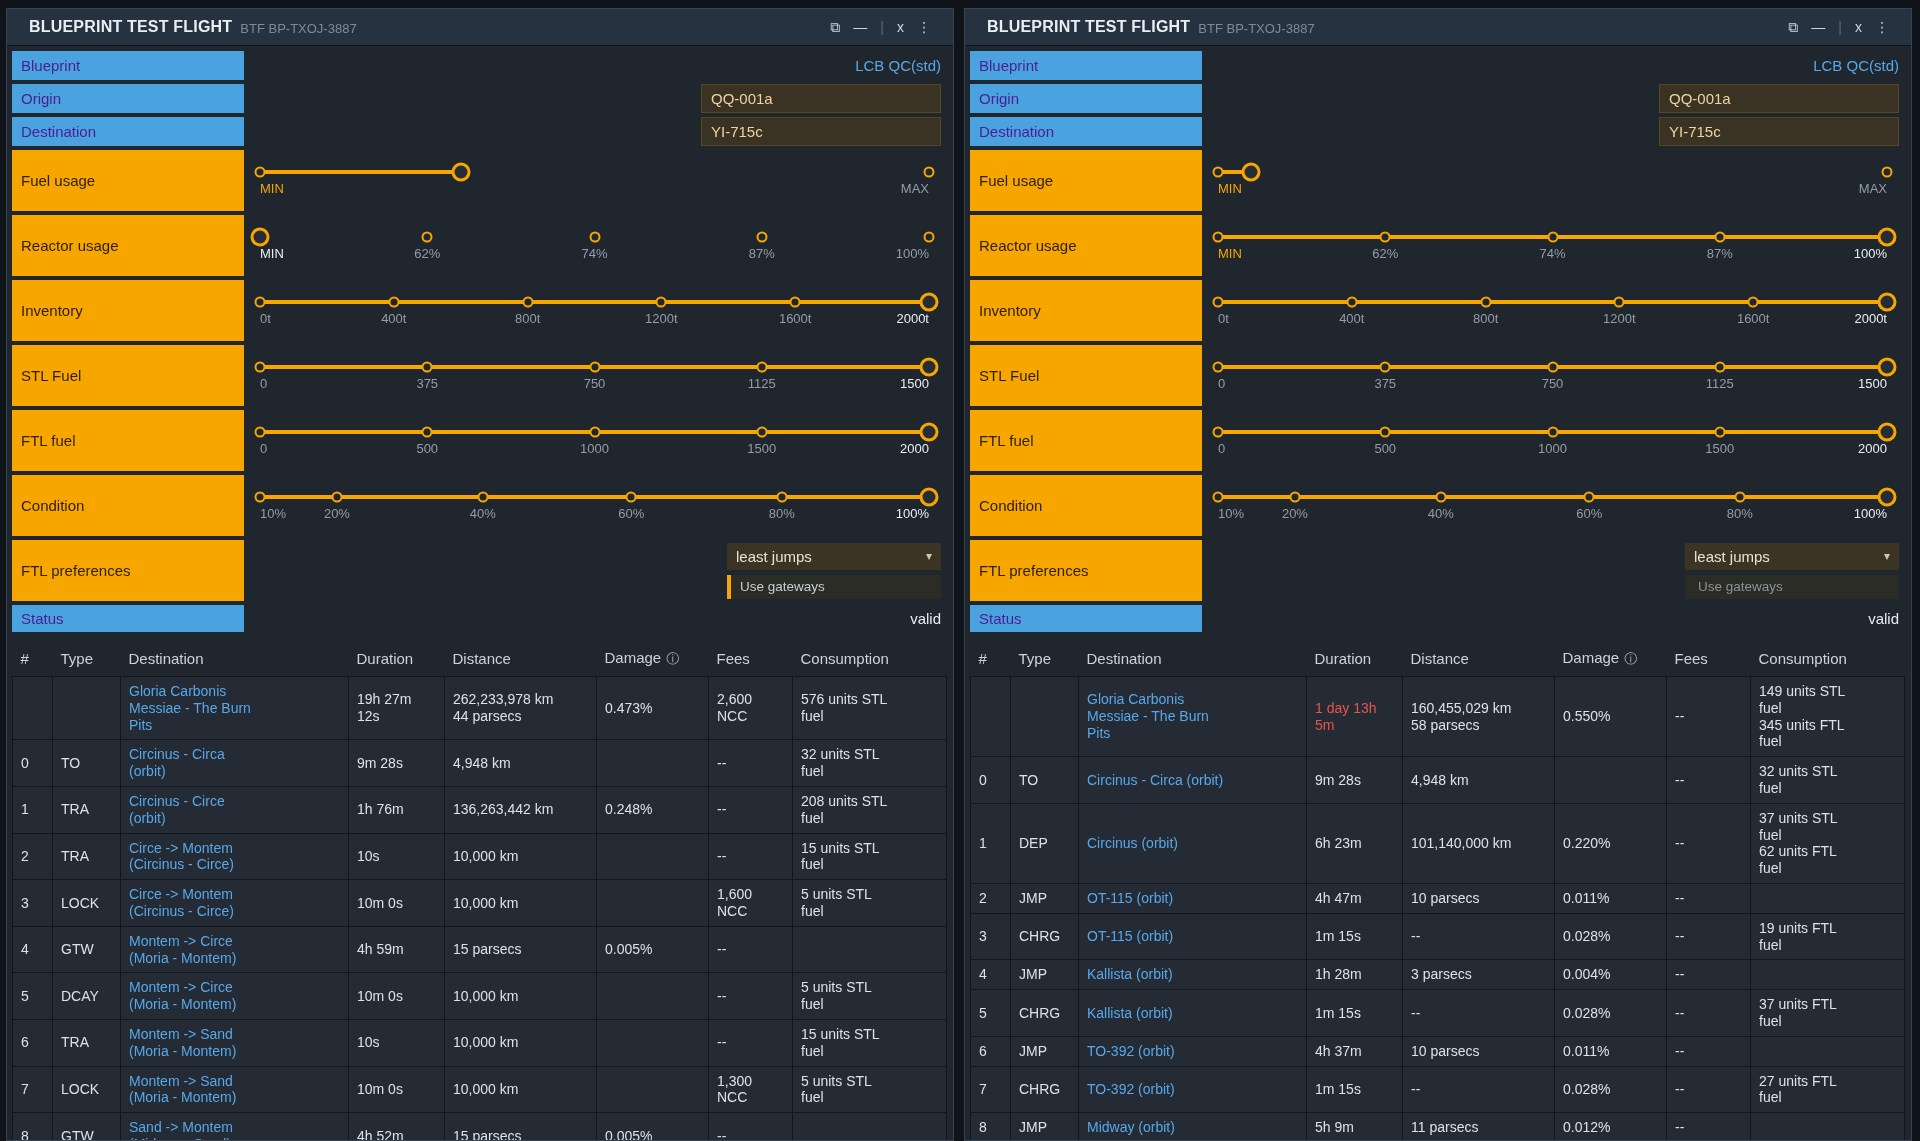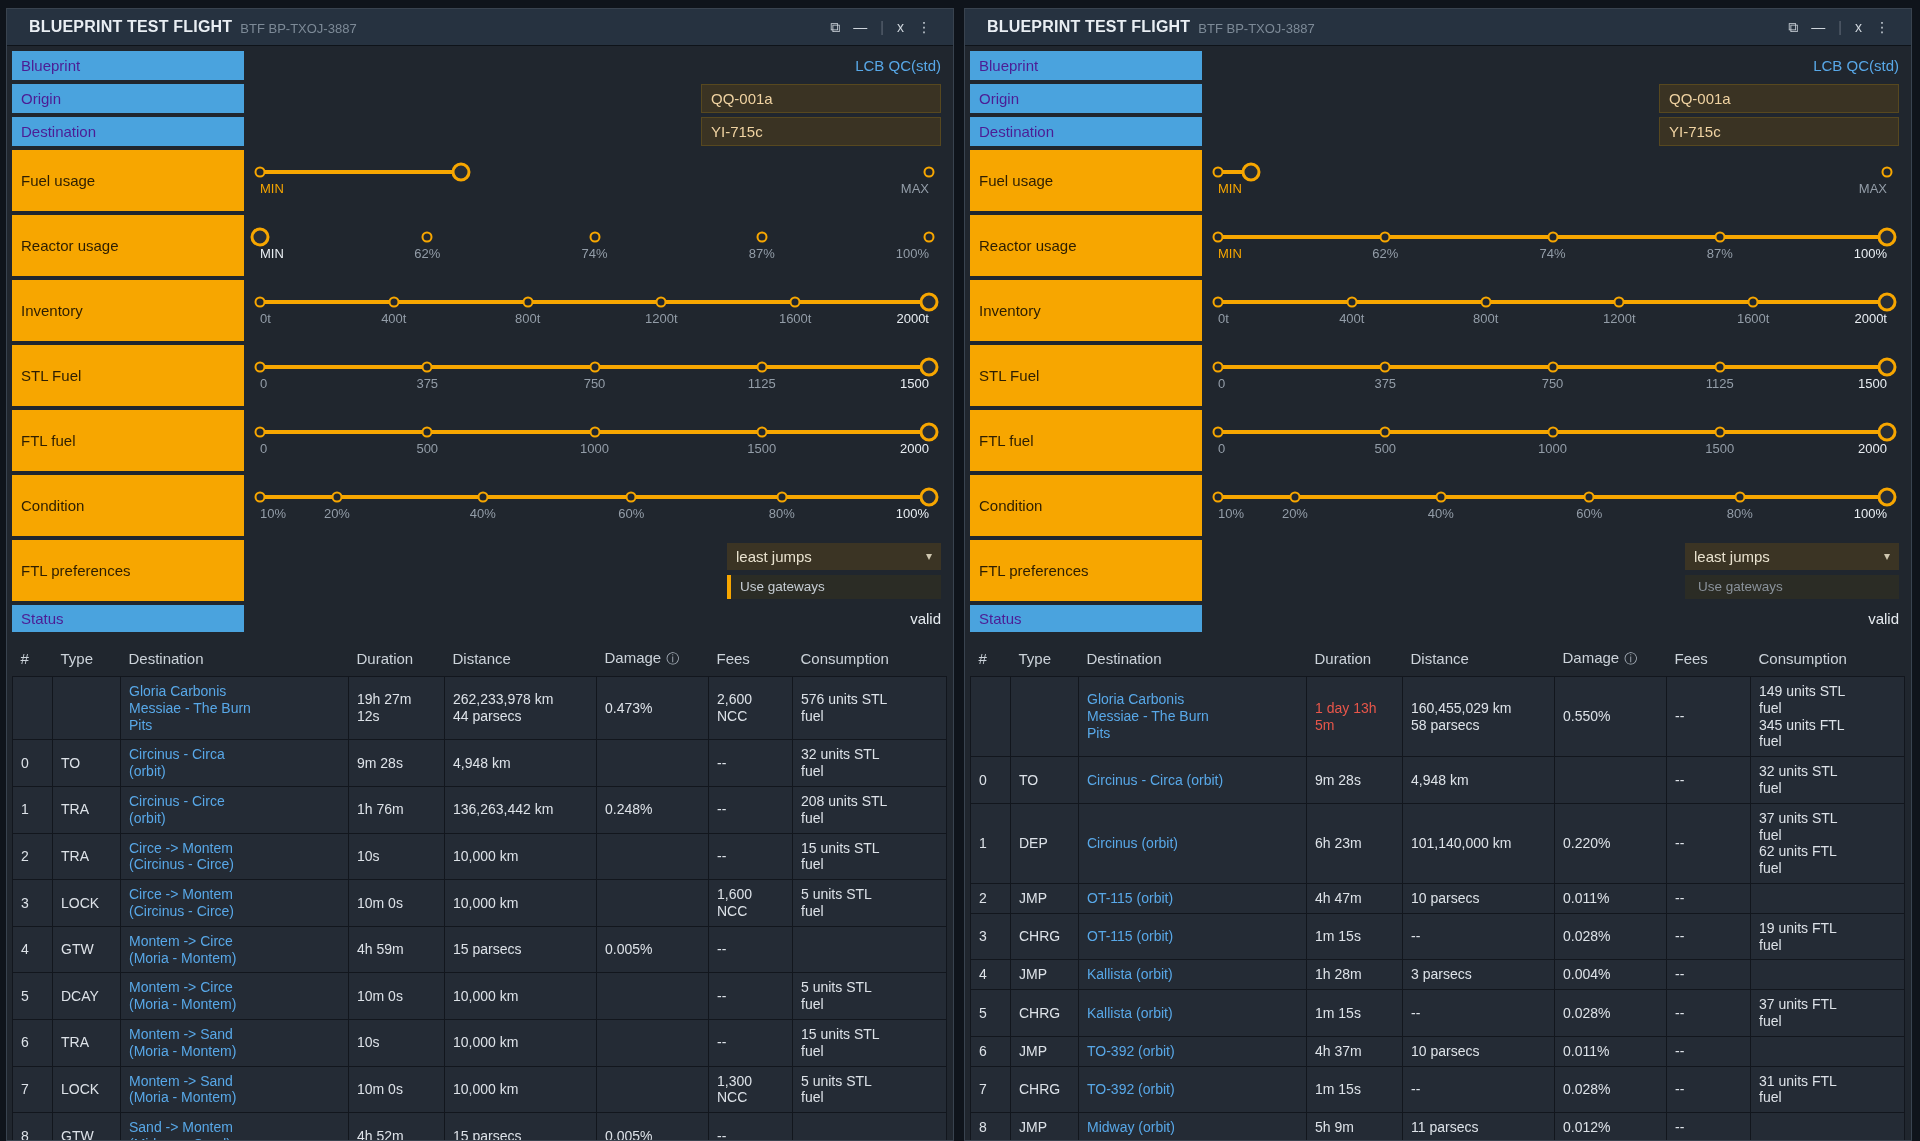--- a/index.html
+++ b/index.html
@@ -653,21 +653,21 @@
               <td></td>
             </tr>
             <tr>
               <td>7</td>
               <td>CHRG</td>
               <td class="link">TO-392 (orbit)</td>
               <td>1m 15s</td>
               <td>--</td>
               <td>0.028%</td>
               <td>--</td>
-              <td>31 units FTL
+              <td>27 units FTL
 fuel</td>
             </tr>
             <tr>
               <td>8</td>
               <td>JMP</td>
               <td class="link">Midway (orbit)</td>
               <td>5h 9m</td>
               <td>11 parsecs</td>
               <td>0.012%</td>
               <td>--</td>

